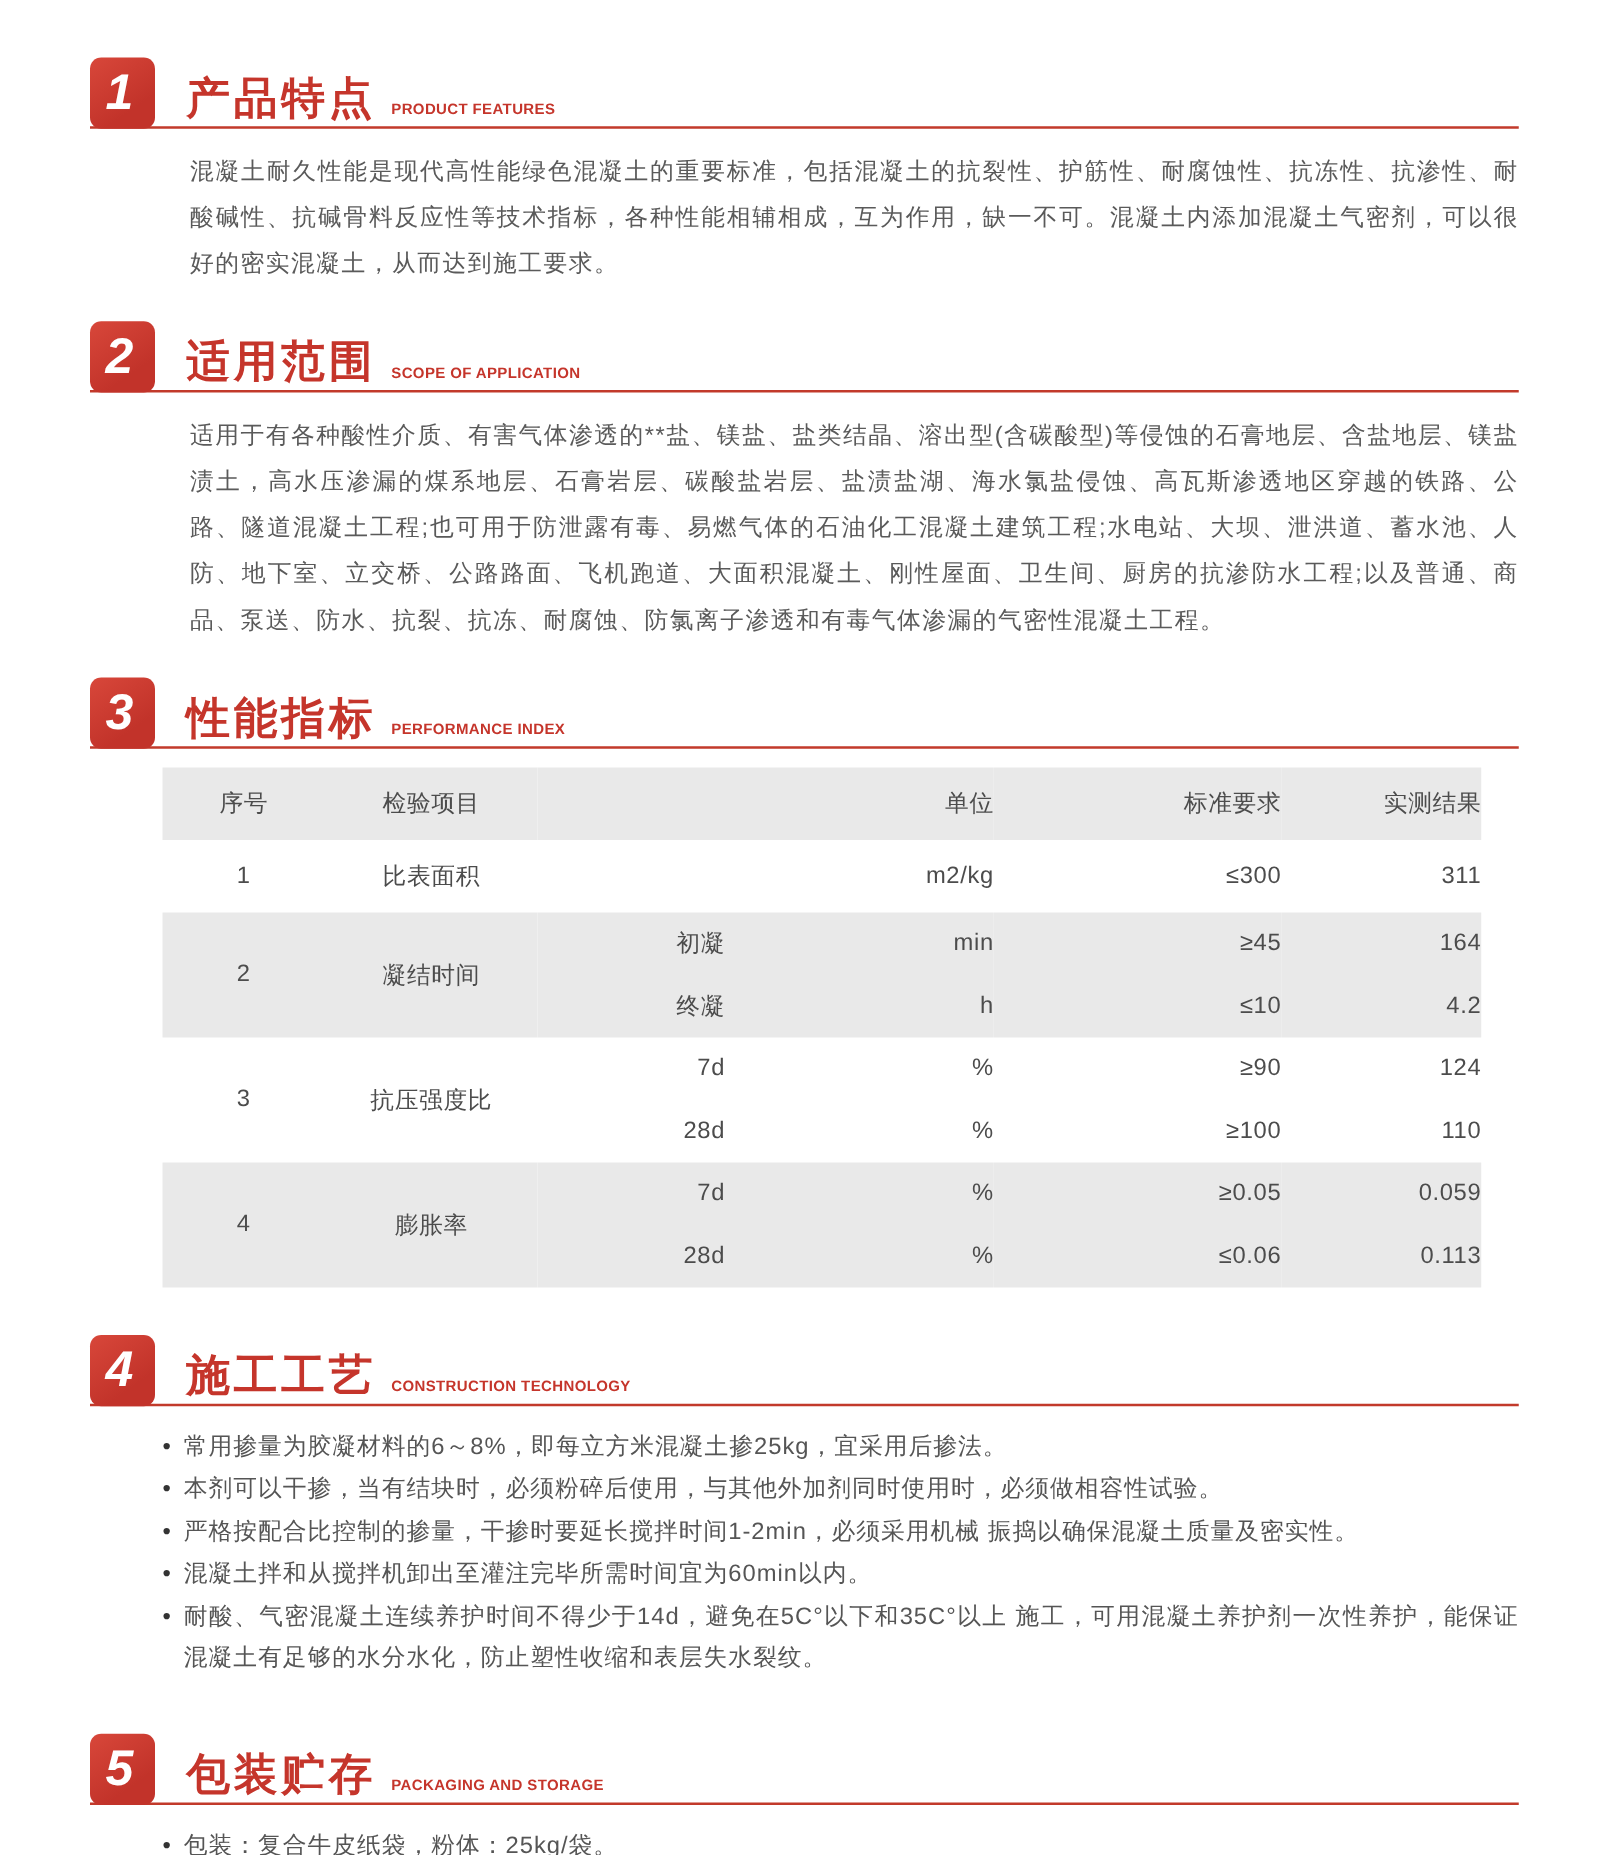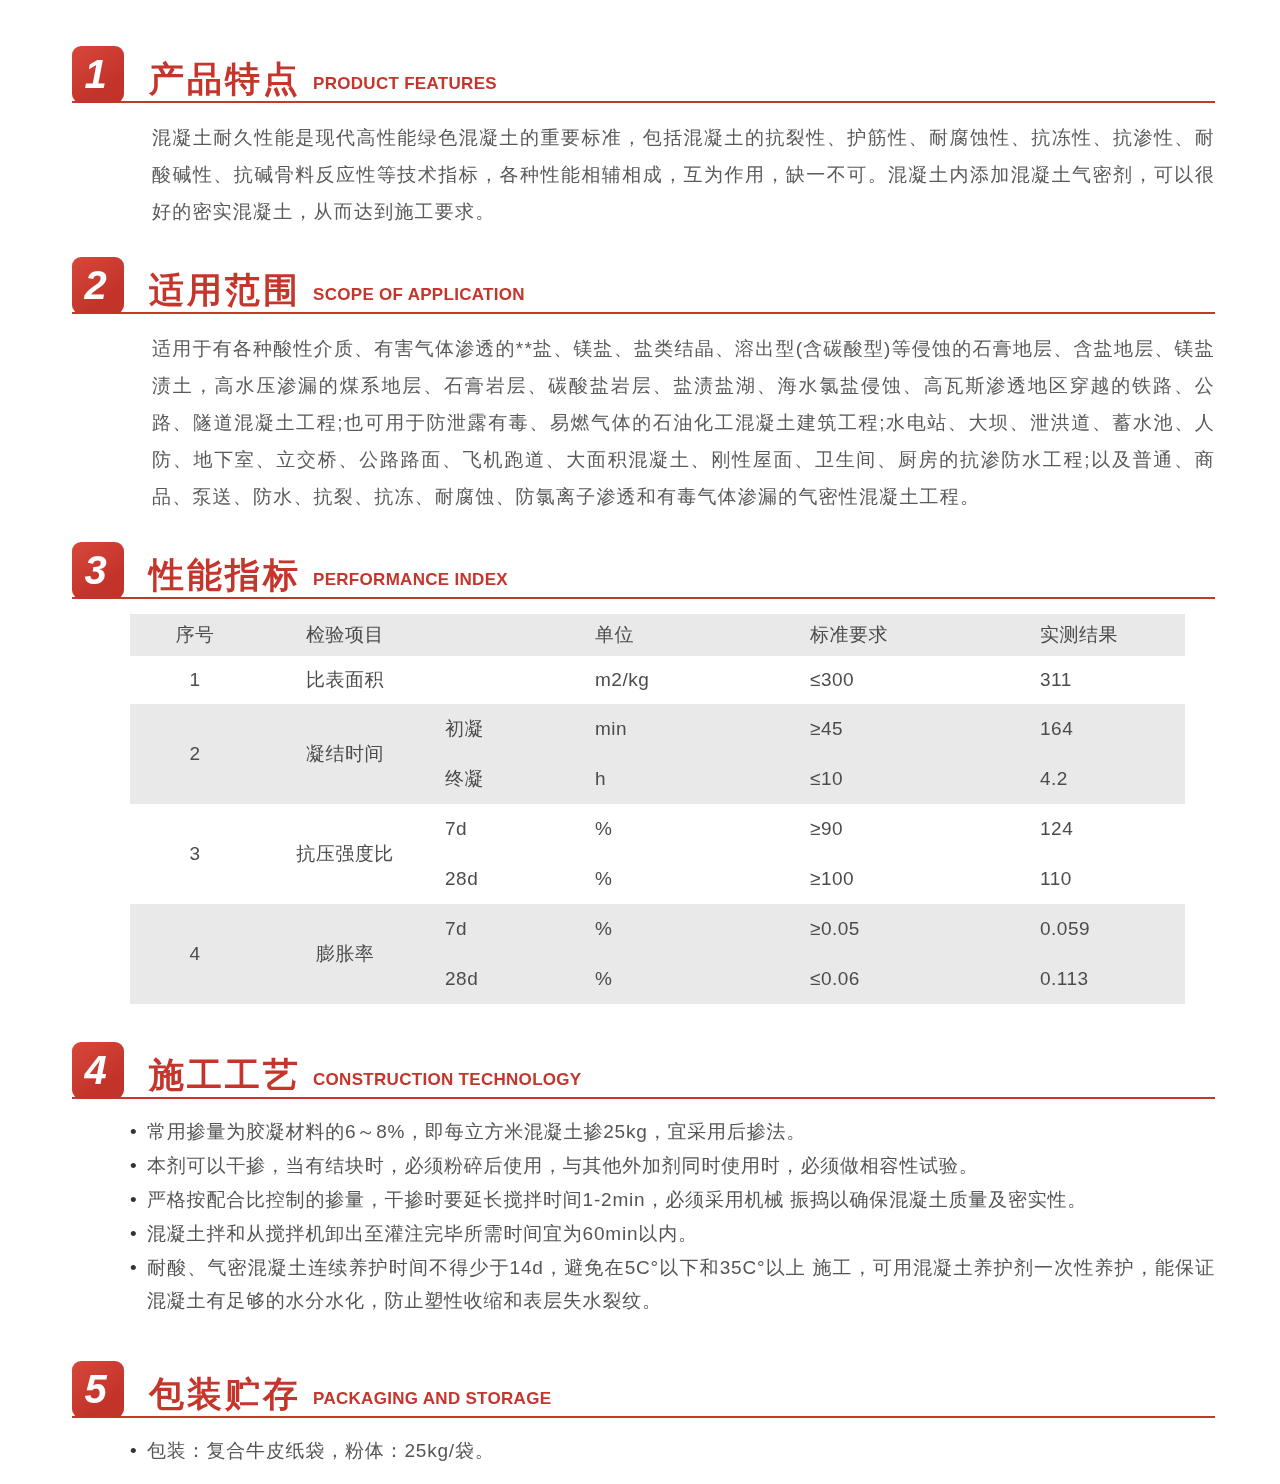--- a/index.html
+++ b/index.html
@@ -22,21 +22,21 @@
     color:#ffffff; font-size:40px; font-weight:bold; font-style:italic;
     display:flex; align-items:center; justify-content:center;
     padding-right:5px; box-sizing:border-box;
     margin-bottom:-2px;
   }
   .zh {
     font-size:35px; color:#c5352b; font-weight:bold;
     margin:0 0 0 25px; letter-spacing:3px; line-height:1; padding-bottom:5px;
   }
   .en {
-    font-size:17px; color:#c5352b; font-weight:bold;
+    font-size:12px; color:#c5352b; font-weight:bold;
     margin-left:12px; padding-bottom:7px; letter-spacing:0.3px;
   }
 
   
   .para {
     margin:16px 0 0 80px; font-size:19px; color:#5a5a5a;
     line-height:37px; letter-spacing:1.2px; text-align:justify;
   }
 
   
@@ -47,24 +47,24 @@
     letter-spacing:0.8px; text-align:justify;
   }
   .bullets.loose li { margin-bottom:1px; }
 
   
   table.perf {
     width:1055px; margin:15px 0 0 58px; border-collapse:collapse;
     font-size:19px; color:#4c4c4c; table-layout:fixed;
   }
   table.perf th, table.perf td {
-    padding:0 0 0 15px; text-align:left; font-weight:normal;
+    padding:0 0 0 15px; text-align:right; font-weight:normal;
     vertical-align:middle; letter-spacing:0.5px;
   }
-  table.perf .c { text-align:center; padding:0; }
+  table.perf .c { text-align:center; padding:16px; }
   table.perf thead tr { height:42px; }
   tr.single { height:48px; }
   tr.half { height:50px; }
   .shade { background:#e9e9e9; }
   .dot::before { content:"\2022"; position:absolute; left:0; top:0; color:#333333; }
 </style>
 </head>
 <body>
 
 <div class="page">

